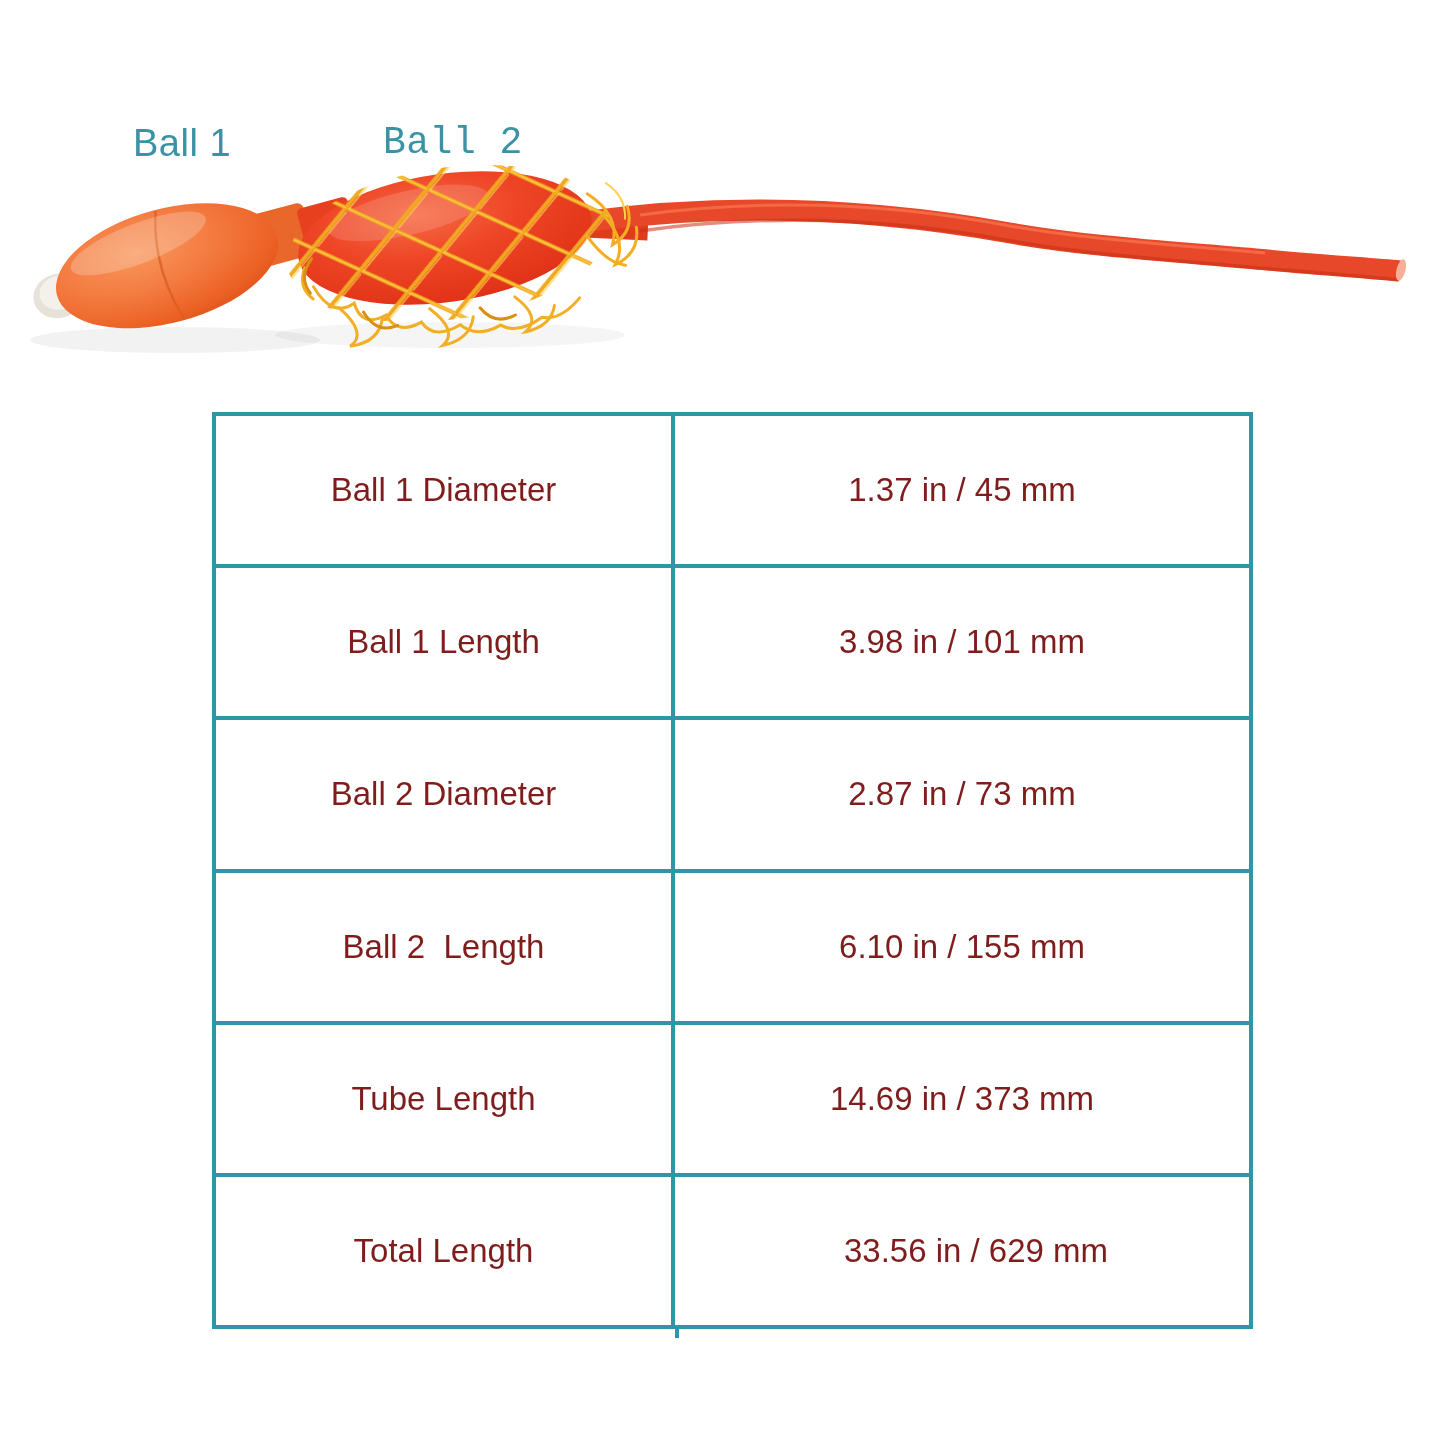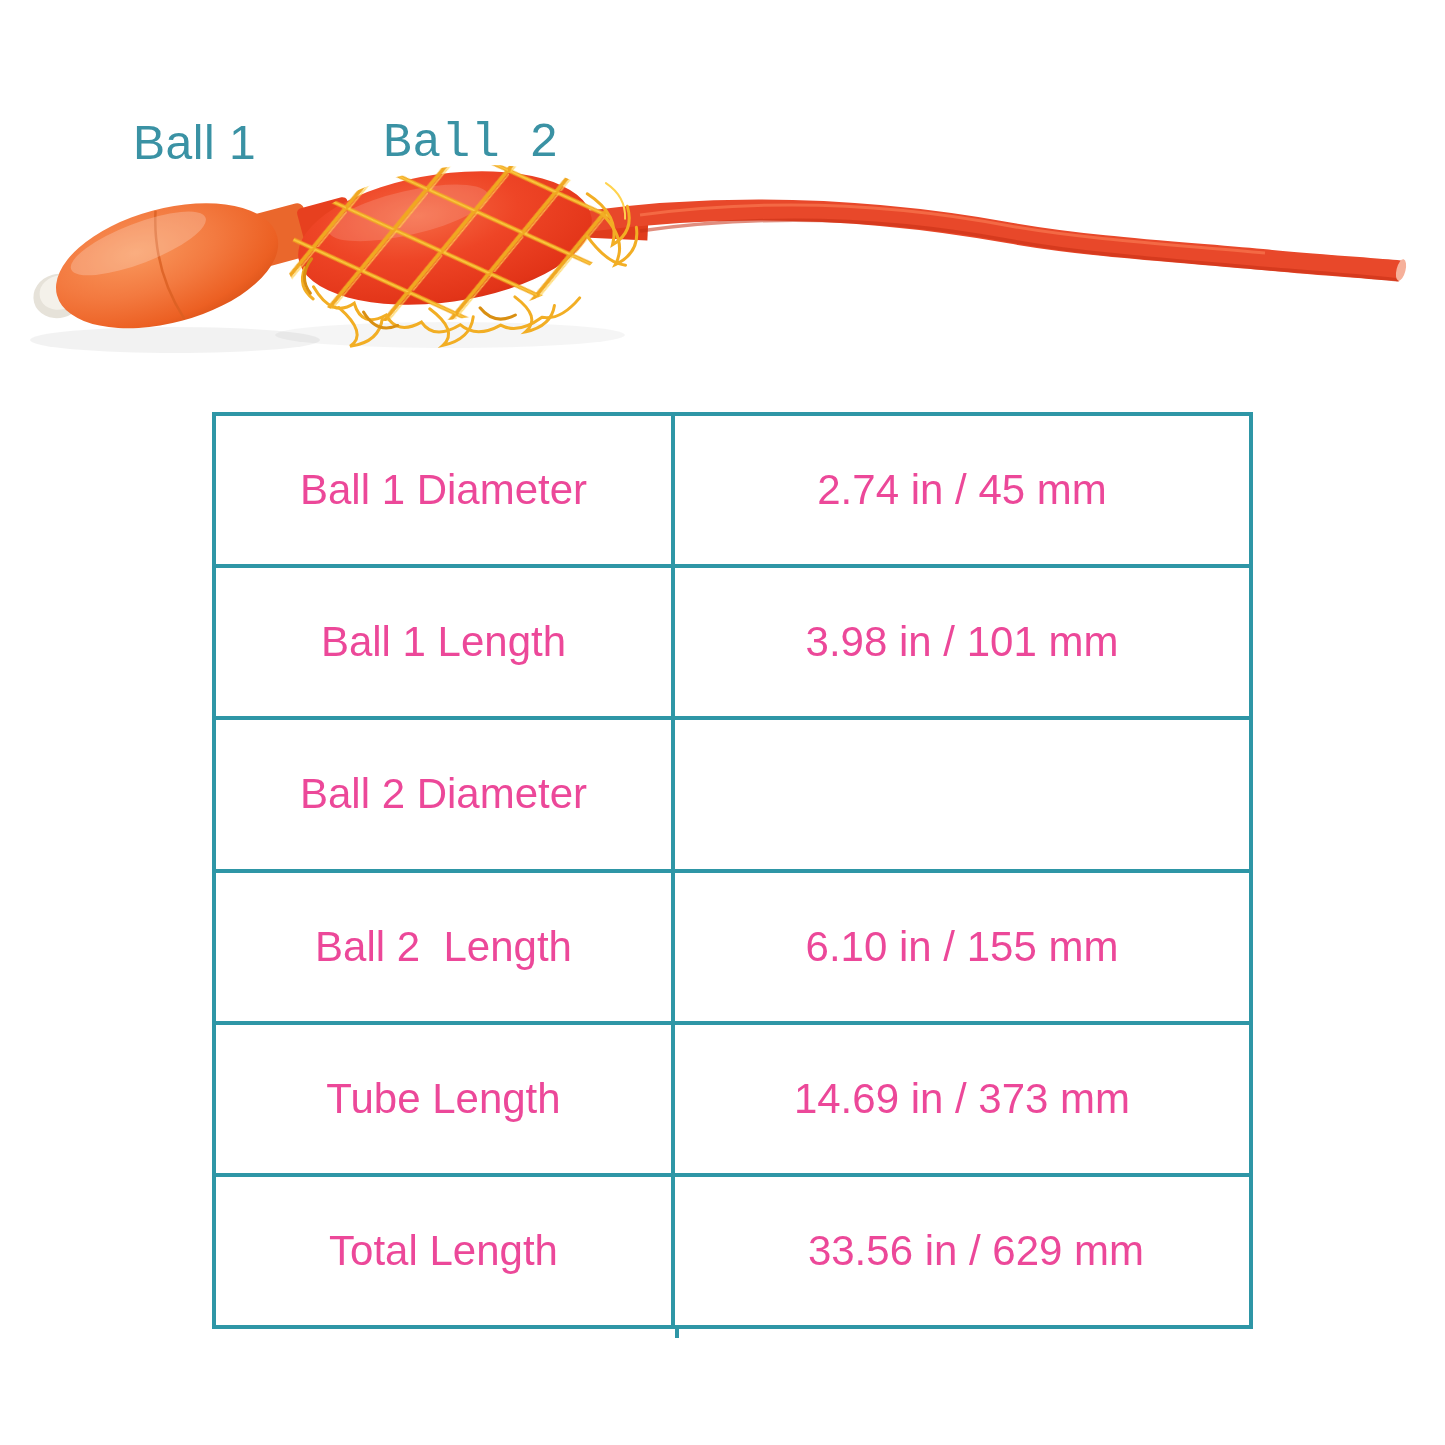--- a/index.html
+++ b/index.html
@@ -11,21 +11,21 @@
     overflow: hidden;
     color: #3f94a6;
   }
   .canvas { position: absolute; inset: 0; width: 1445px; height: 1445px; background: #ffffff; }
 
   
   .photo-area { position: absolute; left: 0; top: 0; width: 1445px; height: 400px; }
   .photo-area svg { position: absolute; left: 0; top: 0; }
   .ball-label {
     position: absolute; top: 122px;
-    font-size: 48px; line-height: 42px;
+    font-size: 38px; line-height: 42px;
     color: #3a92a4; letter-spacing: 0.5px;
     white-space: pre;
   }
   .ball-label.b1 { left: 133px; }
   .ball-label.b2 { left: 383px; font-family: Liberation Mono, monospace; }
 
   
   .spec-table {
     position: absolute; left: 212px; top: 412px;
     width: 1041px; height: 917px;
@@ -37,21 +37,21 @@
   .spec-table::after {
     content: ""; position: absolute;
     left: 459px; bottom: -13px;
     width: 4px; height: 13px;
     background: #2e96a6;
   }
   .spec-row { flex: 1 1 0; display: flex; border-bottom: 4px solid #2e96a6; }
   .spec-row:last-child { border-bottom: none; gap: 28px; }
   .cell {
     display: flex; align-items: center; justify-content: center;
-    font-size: 42px; color: #ec4899; white-space: pre;
+    font-size: 33px; color: #7f1d1d; white-space: pre;
   }
   .cell.label { width: 459px; border-right: 4px solid #2e96a6; }
   .cell.value { flex: 1 1 0; }
 </style>
 </head>
 <body>
 
 <div class="canvas">
 
   <div class="photo-area">
@@ -129,28 +129,29 @@
       </g>
     </svg>
 
     <div class="ball-label b1">Ball 1</div>
     <div class="ball-label b2">Ball 2</div>
   </div>
 
   <div class="spec-table">
     <div class="spec-row">
       <div class="cell label">Ball 1 Diameter</div>
-      <div class="cell value">2.74 in / 45 mm</div>
+      <div class="cell value">1.37 in / 45 mm</div>
     </div>
     <div class="spec-row">
       <div class="cell label">Ball 1 Length</div>
       <div class="cell value">3.98 in / 101 mm</div>
     </div>
     <div class="spec-row">
       <div class="cell label">Ball 2 Diameter</div>
+      <div class="cell value">2.87 in / 73 mm</div>
     </div>
     <div class="spec-row">
       <div class="cell label">Ball 2  Length</div>
       <div class="cell value">6.10 in / 155 mm</div>
     </div>
     <div class="spec-row">
       <div class="cell label">Tube Length</div>
       <div class="cell value">14.69 in / 373 mm</div>
     </div>
     <div class="spec-row">

